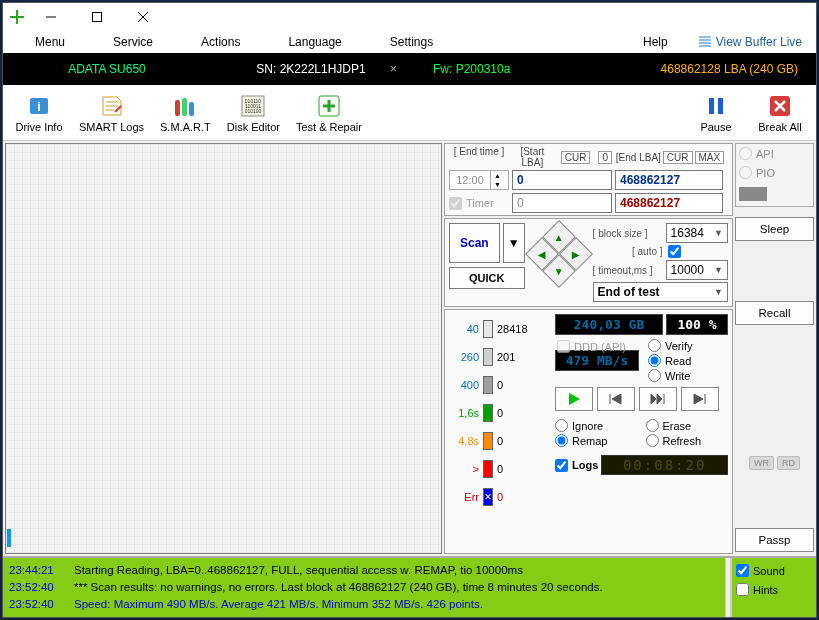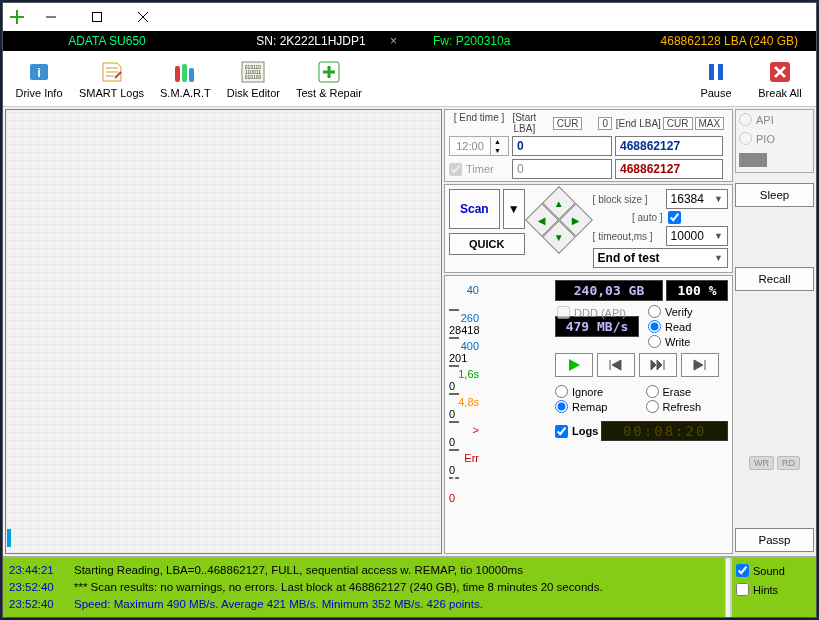--- a/index.html
+++ b/index.html
@@ -7,21 +7,21 @@
 .window { width: 815px; height: 616px; margin: 2px; background: #fff; border: 1px solid #555; display: flex; flex-direction: column; box-shadow: 0 2px 10px rgba(0,0,0,.5); }
 .titlebar { height: 28px; display: flex; align-items: center; padding: 0 0 0 6px; background: #fff; }
 .titlebar svg { margin-right: 6px; }
 .title { flex: 1; font-size: 12px; }
 .winbtns { display: flex; }
 .winbtn { width: 46px; height: 28px; display: flex; align-items: center; justify-content: center; cursor: pointer; }
 .menubar { height: 22px; display: flex; align-items: center; padding: 0 8px; background: #fff; gap: 0; }
 .menubar .menu { padding: 2px 24px; cursor: pointer; }
 .menubar .spacer { flex: 1; }
 .buf { display: flex; align-items: center; gap: 4px; color: #1e5f9c; padding: 2px 6px; }
-.infobar { height: 20px; background: #000; color: #fff; display: flex; align-items: center; font-size: 12px; }
+.infobar { height: 32px; background: #000; color: #fff; display: flex; align-items: center; font-size: 12px; }
 .infobar span { padding: 0 10px; }
 .adata { color: #00ff7f; flex: 0 0 208px; text-align: center; }
 .sn { color: #fff; flex: 0 0 200px; text-align: center; position: relative; }
 .sn .x { position: absolute; right: 4px; color: #aaa; cursor: pointer; }
 .fw { color: #00ff3a; flex: 0 0 160px; padding-left: 22px !important; }
 .lba { color: #ffb300; flex: 1; text-align: right; padding-right: 18px !important; }
 .toolbar { height: 56px; display: flex; align-items: center; padding: 2px 4px; background: #fff; border-bottom: 1px solid #ccc; }
 .tbtn { display: flex; flex-direction: column; align-items: center; justify-content: center; padding: 2px 8px; gap: 2px; cursor: pointer; min-width: 64px; }
 .tbtn .ico { height: 26px; display: flex; align-items: center; justify-content: center; }
 .tbtn .lbl { font-size: 11px; white-space: nowrap; }
@@ -55,25 +55,25 @@
 .chk.dis { color: #999; }
 .rad { display: flex; align-items: center; gap: 4px; font-size: 11px; }
 .rad input { cursor: pointer; }
 .diamond { width: 62px; height: 62px; position: relative; }
 .diamond .d { position: absolute; width: 24px; height: 24px; background: #f0f0f0; border: 1px solid #888; transform: rotate(45deg); display: flex; align-items: center; justify-content: center; cursor: pointer; }
 .diamond .d span { transform: rotate(-45deg); font-size: 10px; color: #008000; }
 .diamond .up { top: 2px; left: 19px; }
 .diamond .dn { bottom: 2px; left: 19px; }
 .diamond .lf { left: 2px; top: 19px; }
 .diamond .rt { right: 2px; top: 19px; }
-.stat-row { display: flex; align-items: flex-start; gap: 13px; height: 22px; flex-direction: column; }
+.stat-row { display: flex; align-items: center; gap: 4px; height: 22px; }
 .stat-row .slabel { width: 30px; text-align: right; font-size: 11px; }
 .stat-row .sbox { width: 10px; height: 18px; border: 1px solid #666; }
 .stat-row .sval { font-size: 11px; }
-.lcd { background: #000; border: 1px solid #444; padding: 2px 6px; color: #c4b5fd; font-family: monospace; font-size: 13px; font-weight: bold; text-align: center; }
+.lcd { background: #000; border: 1px solid #444; padding: 2px 6px; color: #0369a1; font-family: monospace; font-size: 13px; font-weight: bold; text-align: center; }
 .lcd.pct { color: #fff; }
 .media-btn { width: 38px; height: 24px; border: 1px solid #888; background: #fdfdfd; display: flex; align-items: center; justify-content: center; cursor: pointer; }
 .digital { background: #1a1a00; border: 1px solid #333; color: #4a4a00; font-family: monospace; padding: 1px 4px; letter-spacing: 2px; font-size: 14px; }
 .log { border-top: 2px solid #aaa; background: #84cc16; display: flex; }
 .log-body { flex: 1; padding: 4px 6px; font-size: 11.5px; }
 .log-row { display: flex; gap: 10px; line-height: 17px; }
 .log-time { color: #0000cc; width: 55px; }
 .log-text.blue { color: #0000cc; }
 .log-side { width: 85px; border-left: 1px solid #ccc; padding: 6px 4px; display: flex; flex-direction: column; gap: 6px; }
 .sidepanel { background: #f4f4f4; border: 1px solid #aaa; padding: 3px; }
@@ -101,20 +101,35 @@
           </svg>
         </div>
       <div class="winbtn close">
           <svg width="10" height="10">
             <path d="M0 0l10 10M10 0L0 10" stroke="#000"></path>
           </svg>
         </div>
     </div>
   </div>
 
+  <div class="menubar">
+    <div class="menu">Menu</div>
+    <div class="menu">Service</div>
+    <div class="menu">Actions</div>
+    <div class="menu">Language</div>
+    <div class="menu">Settings</div>
+    <div class="spacer"></div>
+    <div class="menu">Help</div>
+    <div class="buf">
+      <svg width="14" height="12">
+          <path d="M1 1h12M1 4h12M1 7h12M1 10h12" stroke="#1e7fd4"></path>
+        </svg>
+      <span>View Buffer Live</span>
+    </div>
+  </div>
 
   <div class="infobar">
     <span class="adata">ADATA SU650</span>
     <span class="sn"><span>SN: 2K222L1HJDP1</span><span class="x">×</span></span>
     <span class="fw">Fw: P200310a</span>
     <span class="lba">468862128 LBA (240 GB)</span>
   </div>
 
   <div class="toolbar">
     <div class="tbtn">
@@ -191,21 +206,21 @@
 
     <div class="col-left">
       <div class="tick"></div>
     </div>
 
     <div class="col-mid">
 
       <div class="panel dense">
         <div class="headers">
           <div class="h" style="width:60px">[ End time ]</div>
-          <div class="h" style="width:100px;display:flex;gap:16px;justify-content:center;align-items:center">
+          <div class="h" style="width:100px;display:flex;gap:8px;justify-content:center;align-items:center">
             <span>[Start LBA]</span>
             <span class="hbox">CUR</span>
             <span class="hbox">0</span>
           </div>
           <div class="h" style="width:110px;display:flex;gap:2px;justify-content:center;align-items:center">
             <span>[End LBA]</span>
             <span class="hbox">CUR</span>
             <span class="hbox">MAX</span>
           </div>
         </div>

